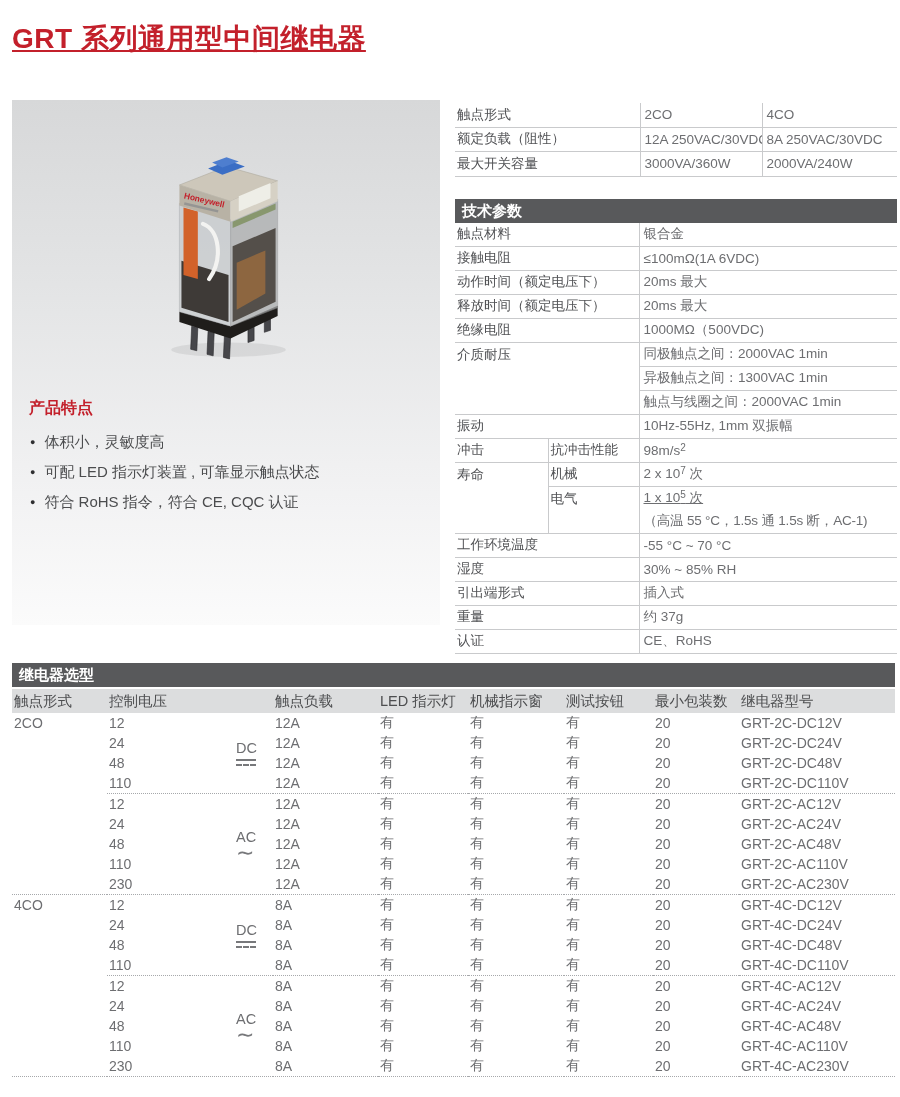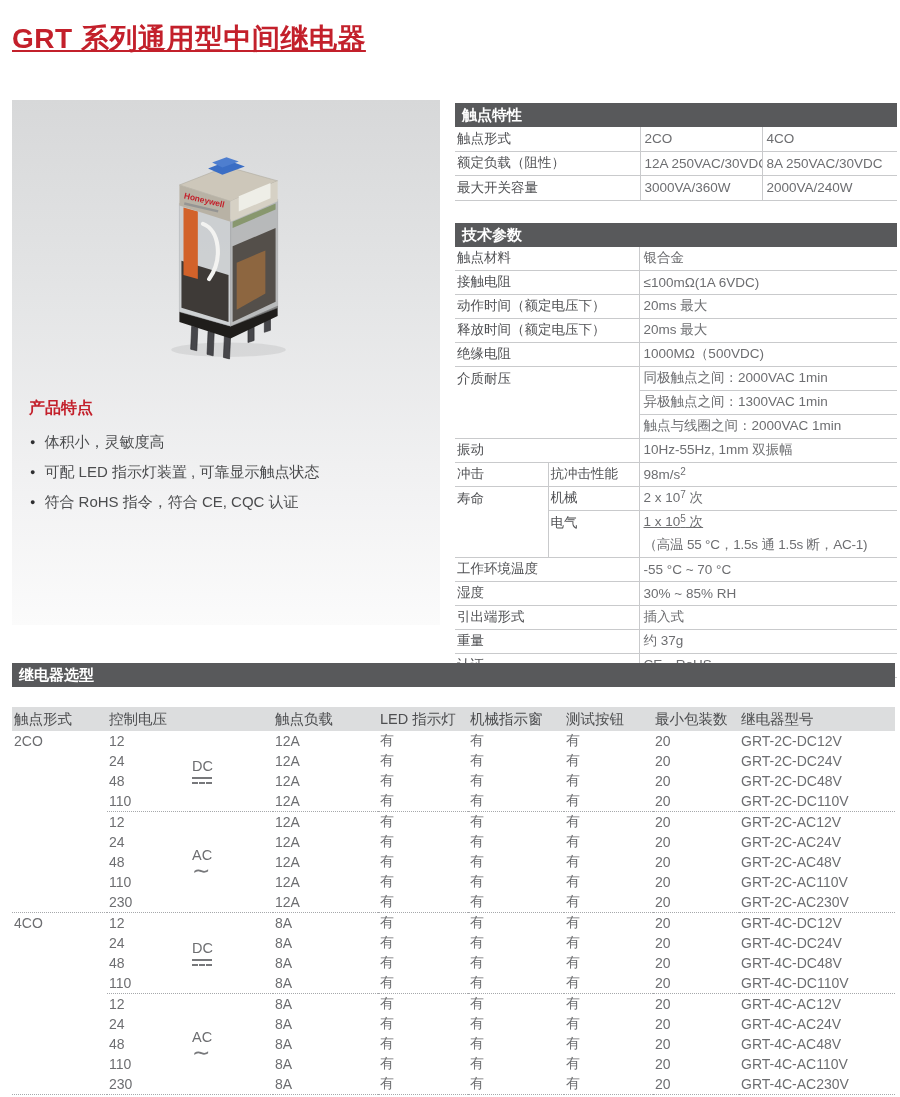--- a/index.html
+++ b/index.html
@@ -51,37 +51,37 @@
   .spec-table td.vl{border-left:1px solid #C9CACC;}
   .spec-table td.top{vertical-align:top;padding-top:3px;}
   .spec-table td.nb{border-bottom:none;text-decoration:underline;}
   .contact-table td{height:17px;padding-top:2.8px;padding-bottom:2.8px;}
   .tech-wrap{margin-top:22px;}
   .sup{font-size:10px;vertical-align:4px;}
   .note{font-size:12.6px;letter-spacing:-.2px;}
 
   
   .selection{position:absolute;left:12px;top:663px;width:883px;}
-  .sel-bar{margin-bottom:20px;}
+  .sel-bar{margin-bottom:2px;}
   .sel-table{
     width:883px;border-collapse:collapse;table-layout:fixed;
     border-bottom:1px dotted #A6A8AB;
   }
   .sel-table th{
     background:#DCDDDE;font-weight:normal;text-align:left;
     font-size:14.5px;color:#4D4E50;height:24px;padding:0 0 0 2px;
     overflow:hidden;white-space:nowrap;
   }
   .sel-table td{
     font-size:14px;color:#6D6E71;height:20px;padding:0 0 0 2px;
     vertical-align:middle;overflow:hidden;white-space:nowrap;
   }
   .sel-table td.bt{border-top:1px dotted #A6A8AB;}
   .sel-table td.c-form{vertical-align:top;padding-top:2px;}
-  .vtype{display:block;}
+  .vtype{display:block;margin-left:44px;}
   .vtype-label{display:block;font-size:14.5px;color:#6D6E71;line-height:17px;}
   .dc-sym{display:block;width:20px;margin-top:2px;}
   .dc-sym .s{display:block;height:2px;background:#77787B;}
   .dc-sym .d{display:block;margin-top:3px;border-top:2px dashed #77787B;width:20px;}
   .ac-sym{display:block;font-size:22px;line-height:14px;color:#77787B;}
 </style>
 </head>
 <body>
 
 <div class="page">
@@ -130,21 +130,20 @@
       <ul class="features-list">
         <li><span class="bullet">●</span><span>体积小，灵敏度高</span></li>
         <li><span class="bullet">●</span><span>可配 LED 指示灯装置 , 可靠显示触点状态</span></li>
         <li><span class="bullet">●</span><span>符合 RoHS 指令，符合 CE, CQC 认证</span></li>
       </ul>
     </div>
   </div>
 
   <div class="right-col">
 
-    <div class="bar">触点特性</div>
     <table class="spec-table contact-table">
       <colgroup>
           <col style="width:185px">
           <col style="width:122px">
           <col style="width:135px">
         </colgroup>
       <tbody>
         <tr>
           <td class="lab">触点形式</td>
           <td class="vl">2CO</td>

